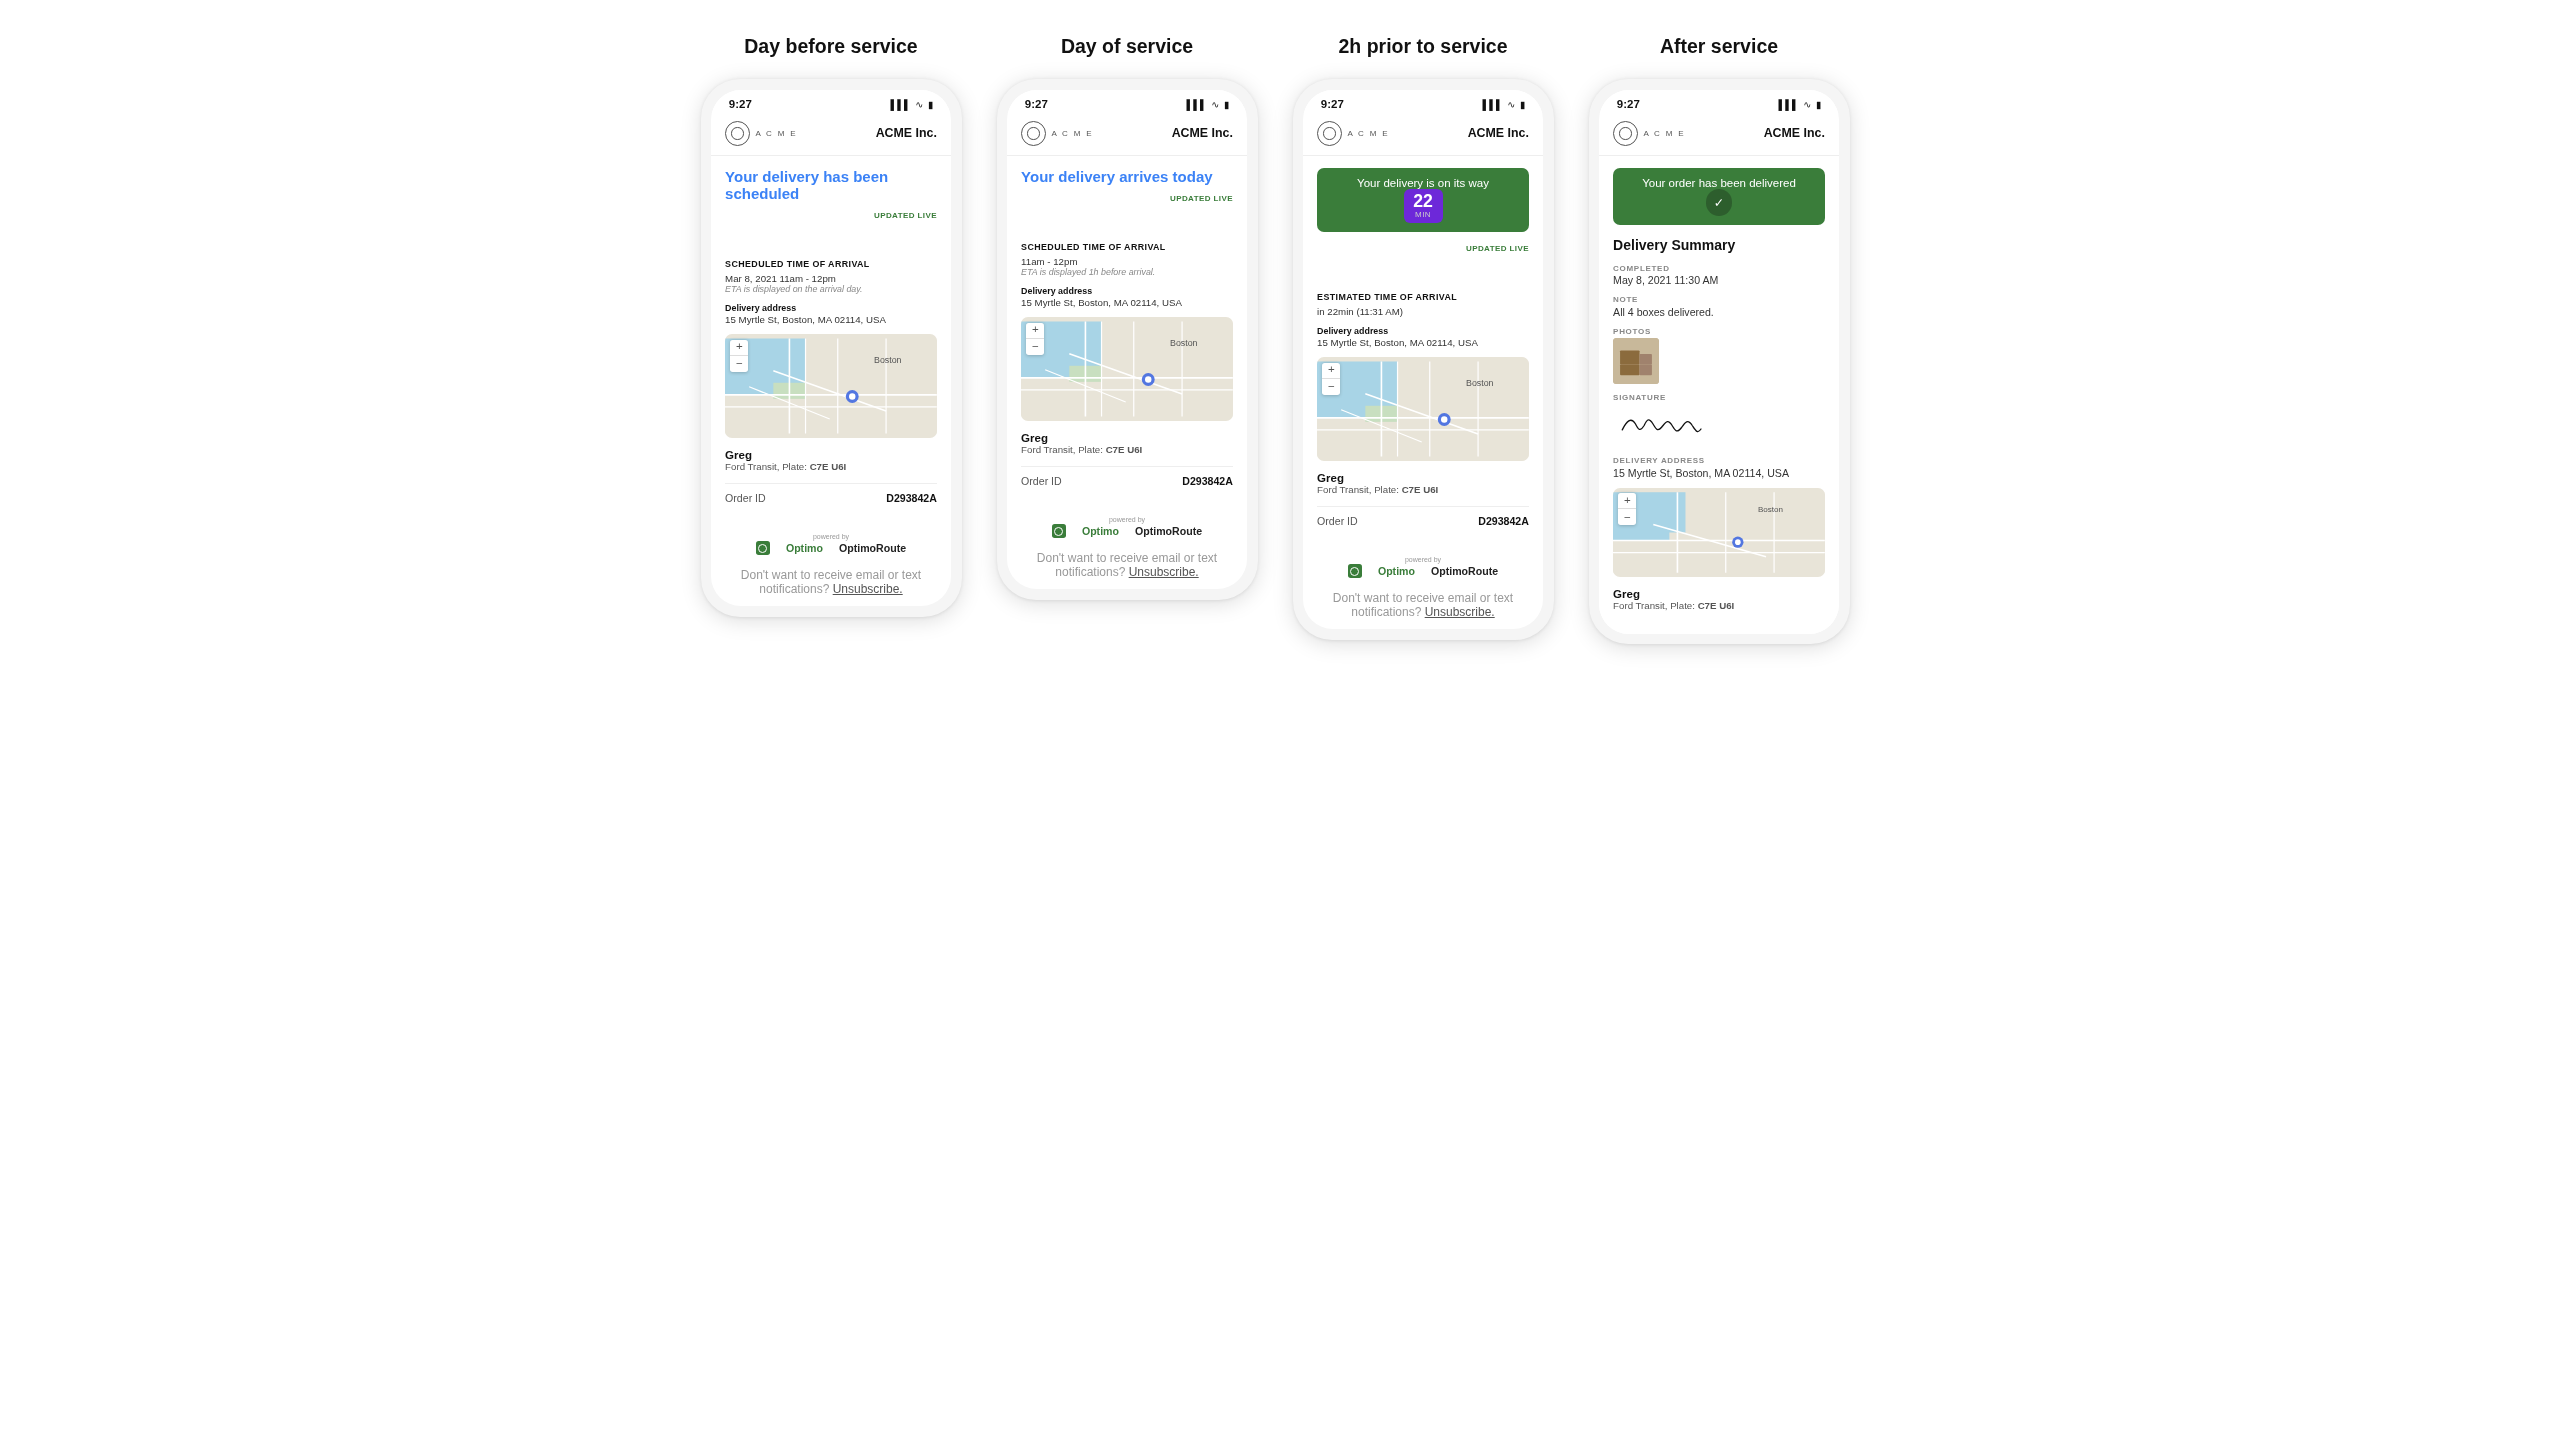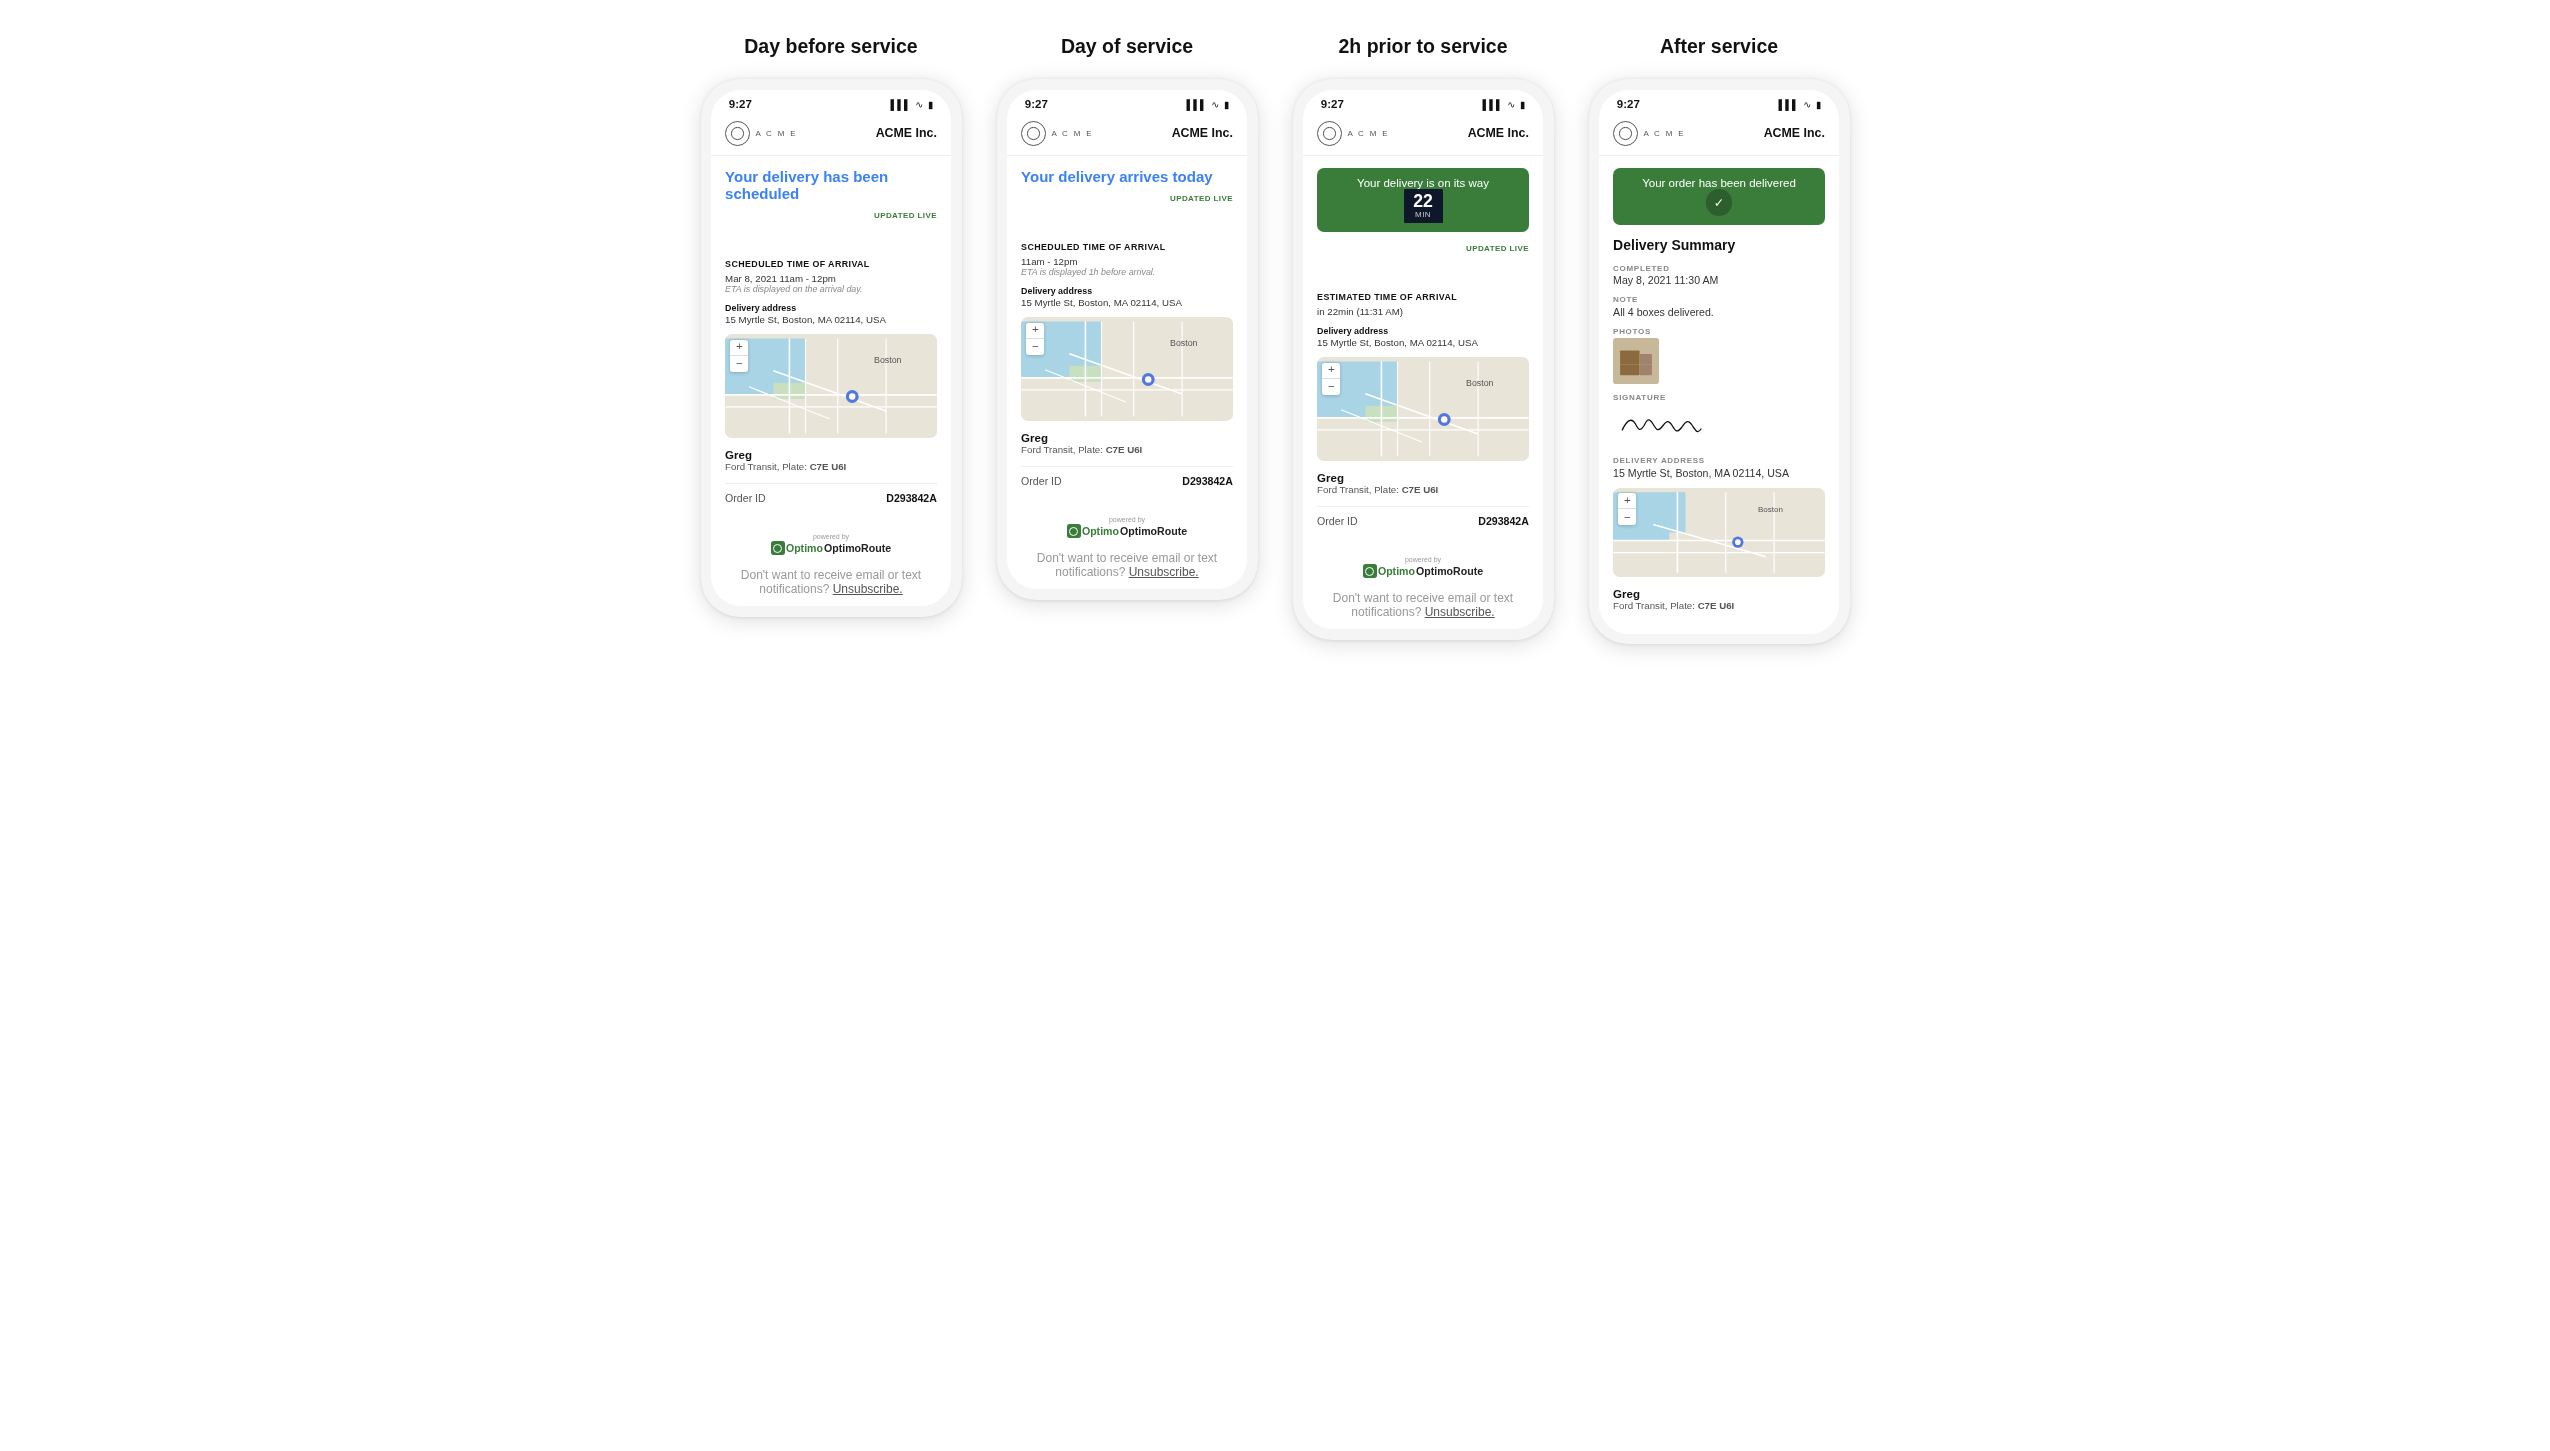--- a/index.html
+++ b/index.html
@@ -132,22 +132,22 @@
       background: #3a7d3a;
       color: #fff;
       flex-direction: column;
     }
     .banner-text {
       font-size: 11.5px;
       font-weight: 500;
       color: #fff;
     }
     .banner-badge {
-      background: #0f172a;
-      border-radius: 1px;
+      background: #6d28d9;
+      border-radius: 6px;
       padding: 3.5px 7px;
       text-align: center;
       min-width: 39px;
     }
     .banner-badge-num {
       font-size: 17.7px;
       font-weight: 700;
       color: #fff;
       line-height: 1;
     }
@@ -300,21 +300,21 @@
     .powered-by-text {
       font-size: 7px;
       color: #999;
       display: block;
       margin-bottom: 1.8px;
     }
     .optimo-logo {
       display: flex;
       align-items: center;
       justify-content: center;
-      gap: 1px;
+      gap: 16px;
     }
     .optimo-icon {
       width: 14px;
       height: 14px;
       background: #3a7d3a;
       border-radius: 2.7px;
       display: flex;
       align-items: center;
       justify-content: center;
     }

